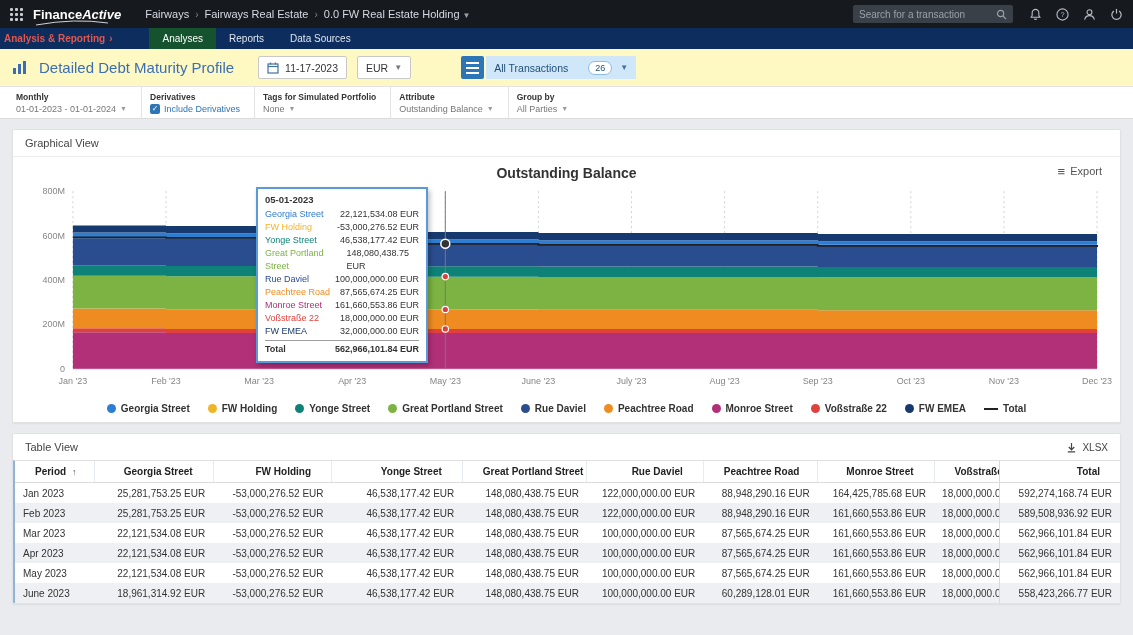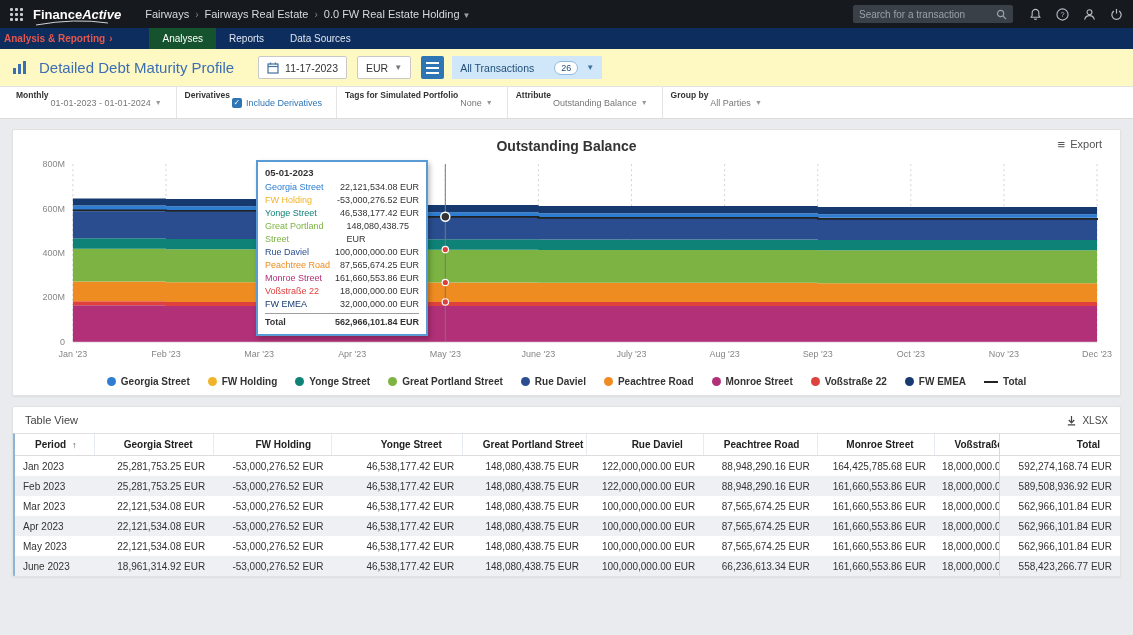--- a/index.html
+++ b/index.html
@@ -48,21 +48,21 @@
   .txn-pill { height:23px; background:#cfe7f8; display:flex; align-items:center; gap:8px;
     padding:0 8px; font-size:10.5px; color:#1f4e79; cursor:pointer; min-width:150px; }
   .txn-pill .badge { margin-left:auto; background:#fff; border:1px solid #8fbcdf; border-radius:9px;
     font-size:9px; padding:1px 6px; color:#1f4e79; }
   .txn-pill .caret { font-size:8px; color:#41719c; }
 
   
   .filterbar { height:32px; background:#fff; border-bottom:1px solid #dcdcdc; display:flex;
     align-items:stretch; padding:0 8px; }
   .fitem { padding:3px 14px 3px 8px; border-right:1px solid #e4e4e4; display:flex;
-    flex-direction:row; justify-content:center; gap:2px; cursor:pointer; }
+    flex-direction:column; justify-content:center; gap:2px; cursor:pointer; }
   .fitem:last-child { border-right:none; }
   .fitem .flabel { font-size:8.5px; font-weight:bold; color:#333; }
   .fitem .fvalue { font-size:9px; color:#777; display:flex; align-items:center; gap:4px; white-space:nowrap; }
   .fitem .caret { font-size:7px; color:#999; }
   .checkbox { width:10px; height:10px; background:#2e75b6; border-radius:2px; color:#fff;
     font-size:8px; line-height:10px; text-align:center; display:inline-block; }
   .fvalue.blue { color:#2e75b6; }
 
   
   .content { padding:10px 12px; }
@@ -194,21 +194,21 @@
         <line x1="1" y1="4.5" x2="11" y2="4.5" stroke="#41719c" stroke-width="1.2"></line>
         <line x1="3.5" y1="0.5" x2="3.5" y2="2.5" stroke="#41719c" stroke-width="1.2"></line>
         <line x1="8.5" y1="0.5" x2="8.5" y2="2.5" stroke="#41719c" stroke-width="1.2"></line>
       </svg>
     <span>11-17-2023</span>
   </div>
   <div class="ctrl">
     <span>EUR</span>
     <span class="caret">▼</span>
   </div>
-  <div style="display:flex; align-items:flex-end; gap:8px;">
+  <div style="display:flex; align-items:flex-end; gap:2px;margin-left:40px;">
     <div class="blue-sq">
         <i></i>
         <i></i>
         <i></i>
       </div>
     <div class="txn-pill">
       <span>All Transactions</span>
       <span class="badge">26</span>
       <span class="caret">▼</span>
     </div>
@@ -249,20 +249,23 @@
     <span class="fvalue">
         <span>All Parties</span>
         <span class="caret">▼</span>
       </span>
   </div>
 </div>
 
 <div class="content">
 
   <div class="card">
+    <div class="card-hd">
+      <span>Graphical View</span>
+    </div>
     <div class="chart-area">
       <div class="chart-title">Outstanding Balance</div>
       <div class="export-btn">
         <span class="bars">≡</span>
         <span>Export</span>
       </div>
       <svg id="chart-svg" viewBox="0 0 1093 220">
           <line x1="52" y1="10" x2="52" y2="188" stroke="#d2d2d2" stroke-width="1" stroke-dasharray="2,3"></line>
           <line x1="145.27272727272725" y1="10" x2="145.27272727272725" y2="188" stroke="#d2d2d2" stroke-width="1" stroke-dasharray="2,3"></line>
           <line x1="238.54545454545453" y1="10" x2="238.54545454545453" y2="188" stroke="#d2d2d2" stroke-width="1" stroke-dasharray="2,3"></line>
@@ -499,21 +502,21 @@
               <td class="c-voss">18,000,000.00 EUR</td>
               <td class="c-total">562,966,101.84 EUR</td>
             </tr>
             <tr>
               <td>June 2023</td>
               <td>18,961,314.92 EUR</td>
               <td>-53,000,276.52 EUR</td>
               <td>46,538,177.42 EUR</td>
               <td>148,080,438.75 EUR</td>
               <td>100,000,000.00 EUR</td>
-              <td>66,236,613.34 EUR</td>
+              <td>60,289,128.01 EUR</td>
               <td>161,660,553.86 EUR</td>
               <td class="c-voss">18,000,000.00 EUR</td>
               <td class="c-total">558,423,266.77 EUR</td>
             </tr>
           </tbody>
       </table>
     </div>
   </div>
 
 </div>

